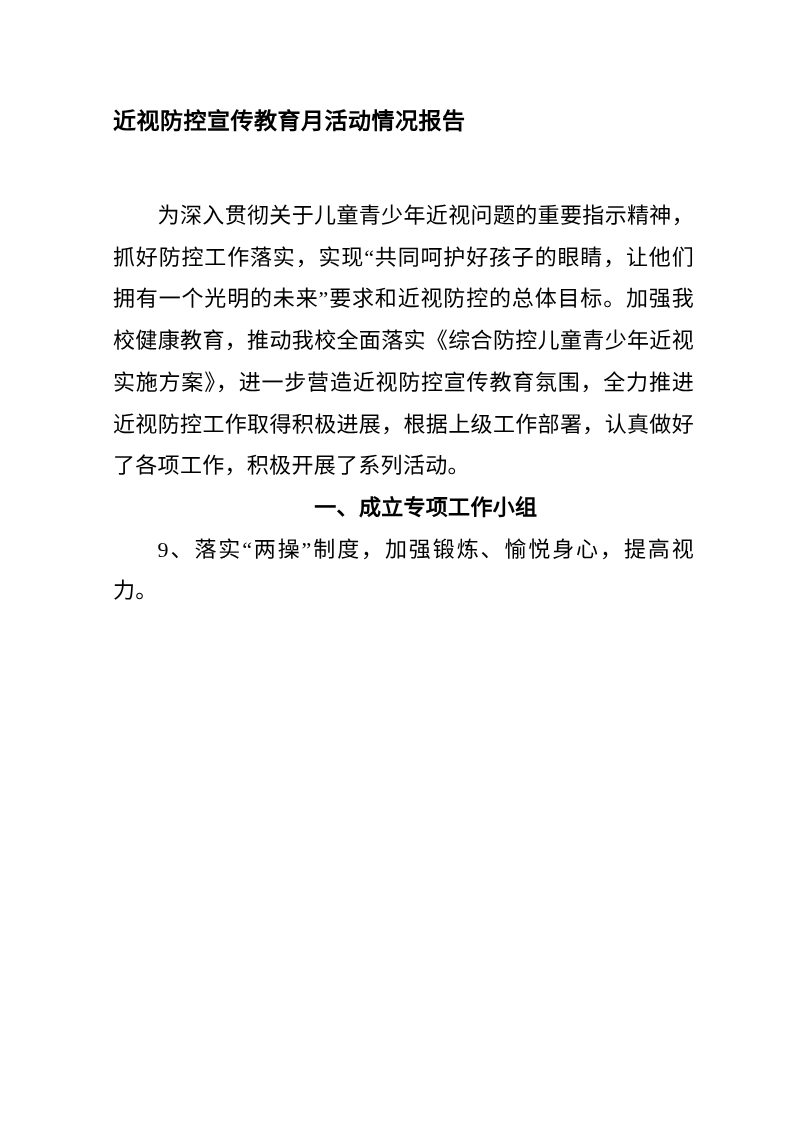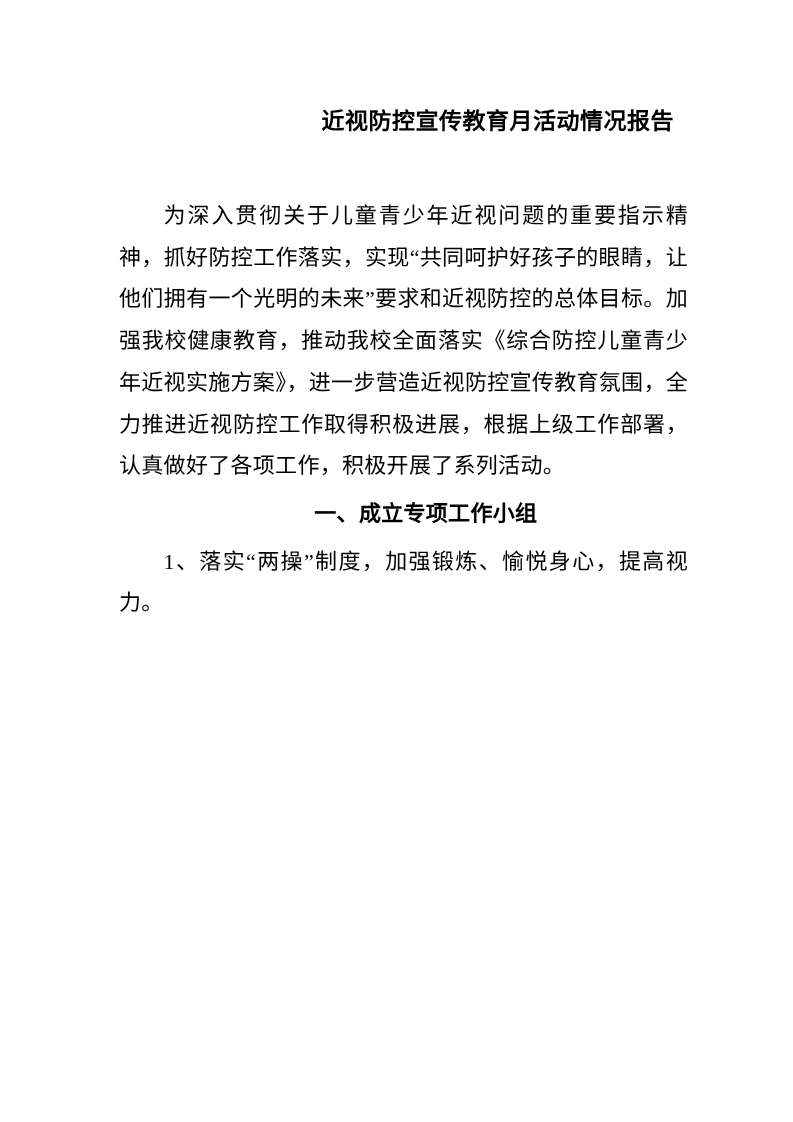--- a/index.html
+++ b/index.html
@@ -18,33 +18,33 @@
     padding: 90px 99px 0 113px;
     overflow: hidden;
     font-family: "Liberation Serif", "DejaVu Serif", serif;
     color: #000000;
   }
   .doc-title {
     font-size: 23px;
     font-weight: bold;
     letter-spacing: 0.5px;
     line-height: 40px;
-    text-align: right;
+    text-align: left;
     margin: 12px 20px 53px 0;
     white-space: nowrap;
   }
   .doc-body {
     font-size: 22px;
     letter-spacing: 0.3px;
     line-height: 41.7px;
     text-align: justify;
     text-justify: inter-character;
   }
   .doc-body p {
-    margin: 6px;
+    margin: 0;
     padding: 0;
     text-indent: 44.6px;
   }
   .doc-body p.heading {
     font-weight: bold;
     text-align: center;
   }
 </style>
 </head>
 <body>
@@ -52,16 +52,16 @@
 <div class="page">
   <h1 class="doc-title">近视防控宣传教育月活动情况报告</h1>
 
   <div class="doc-body">
     <p>为深入贯彻关于儿童青少年近视问题的重要指示精神，抓好防控工作落实，实现“共同呵护好孩子的眼睛，让他们拥有一个光明的未来”要求和近视防控的总体目标。加强我校健康教育，推动我校全面落实《综合防控儿童青少年近视实施方案》，进一步营造近视防控宣传教育氛围，全力推进近视防控工作取得积极进展，根据上级工作部署，认真做好了各项工作，积极开展了系列活动。</p>
 
     <p class="heading">一、成立专项工作小组</p>
 
 
 
-    <p>1、落实“两操”制度，加强锻炼、愉悦身心，提高视力。</p>
+    <p>9、落实“两操”制度，加强锻炼、愉悦身心，提高视力。</p>
 
   </div>
 </div>
 
 </body></html>

